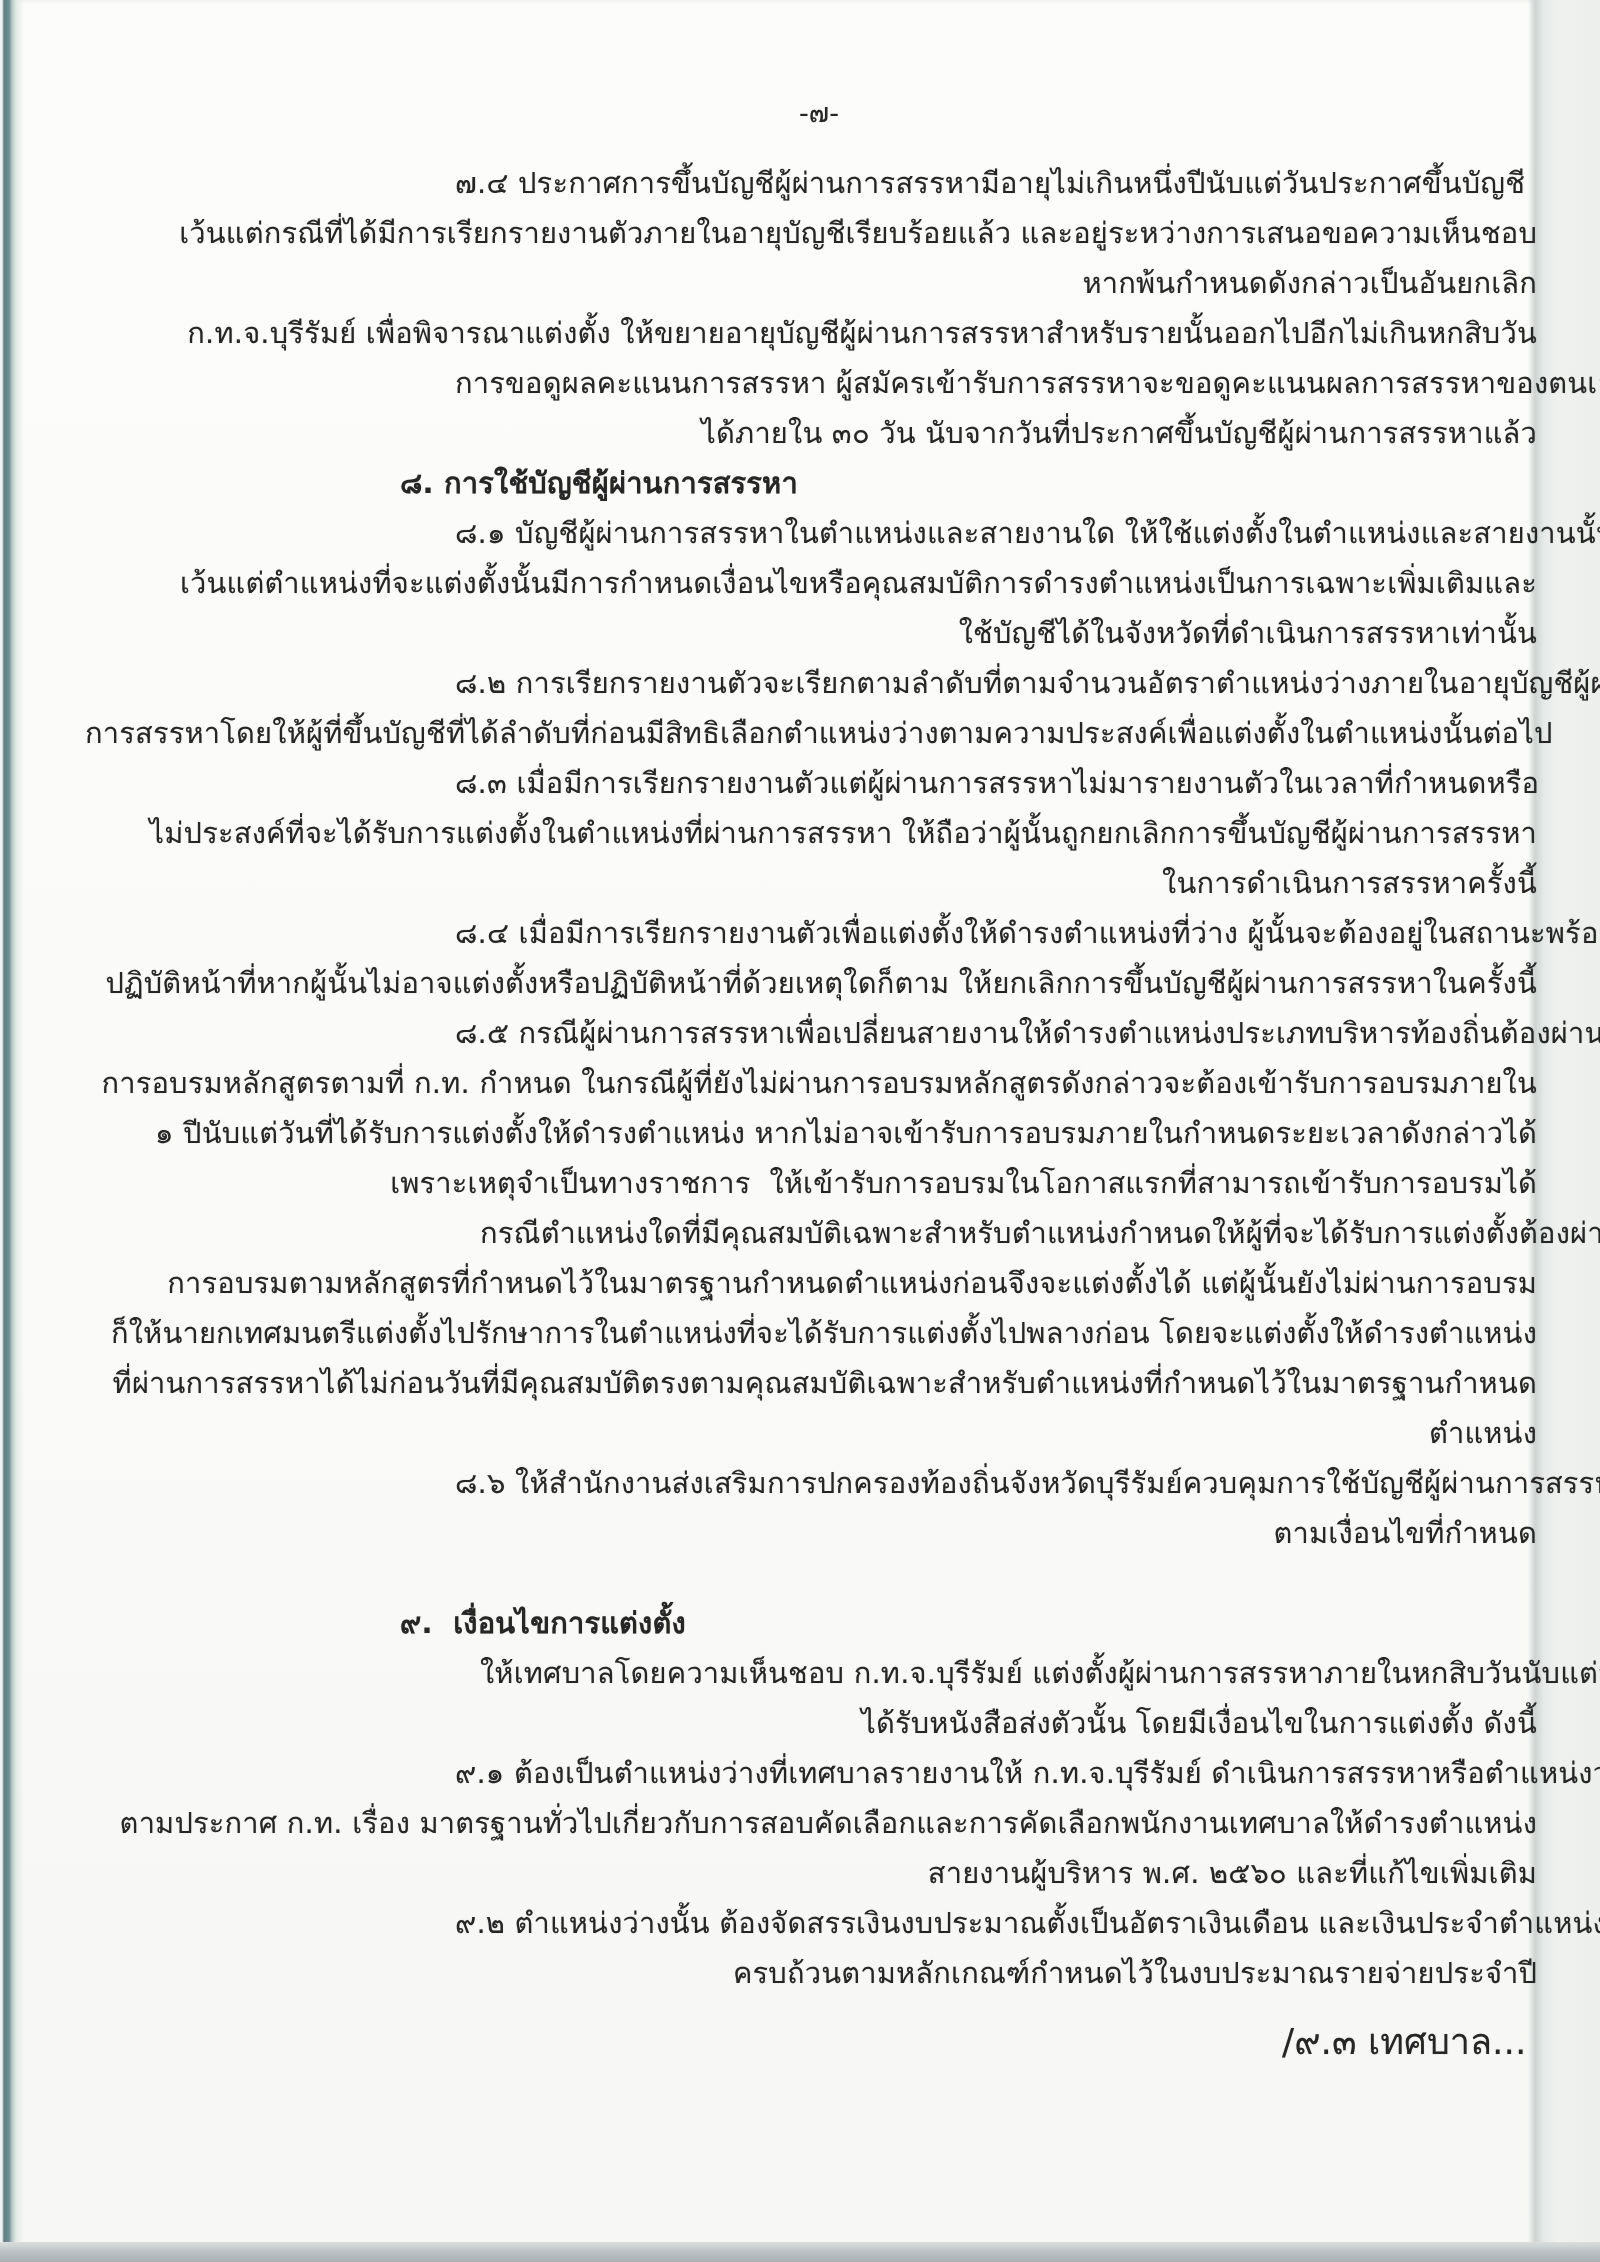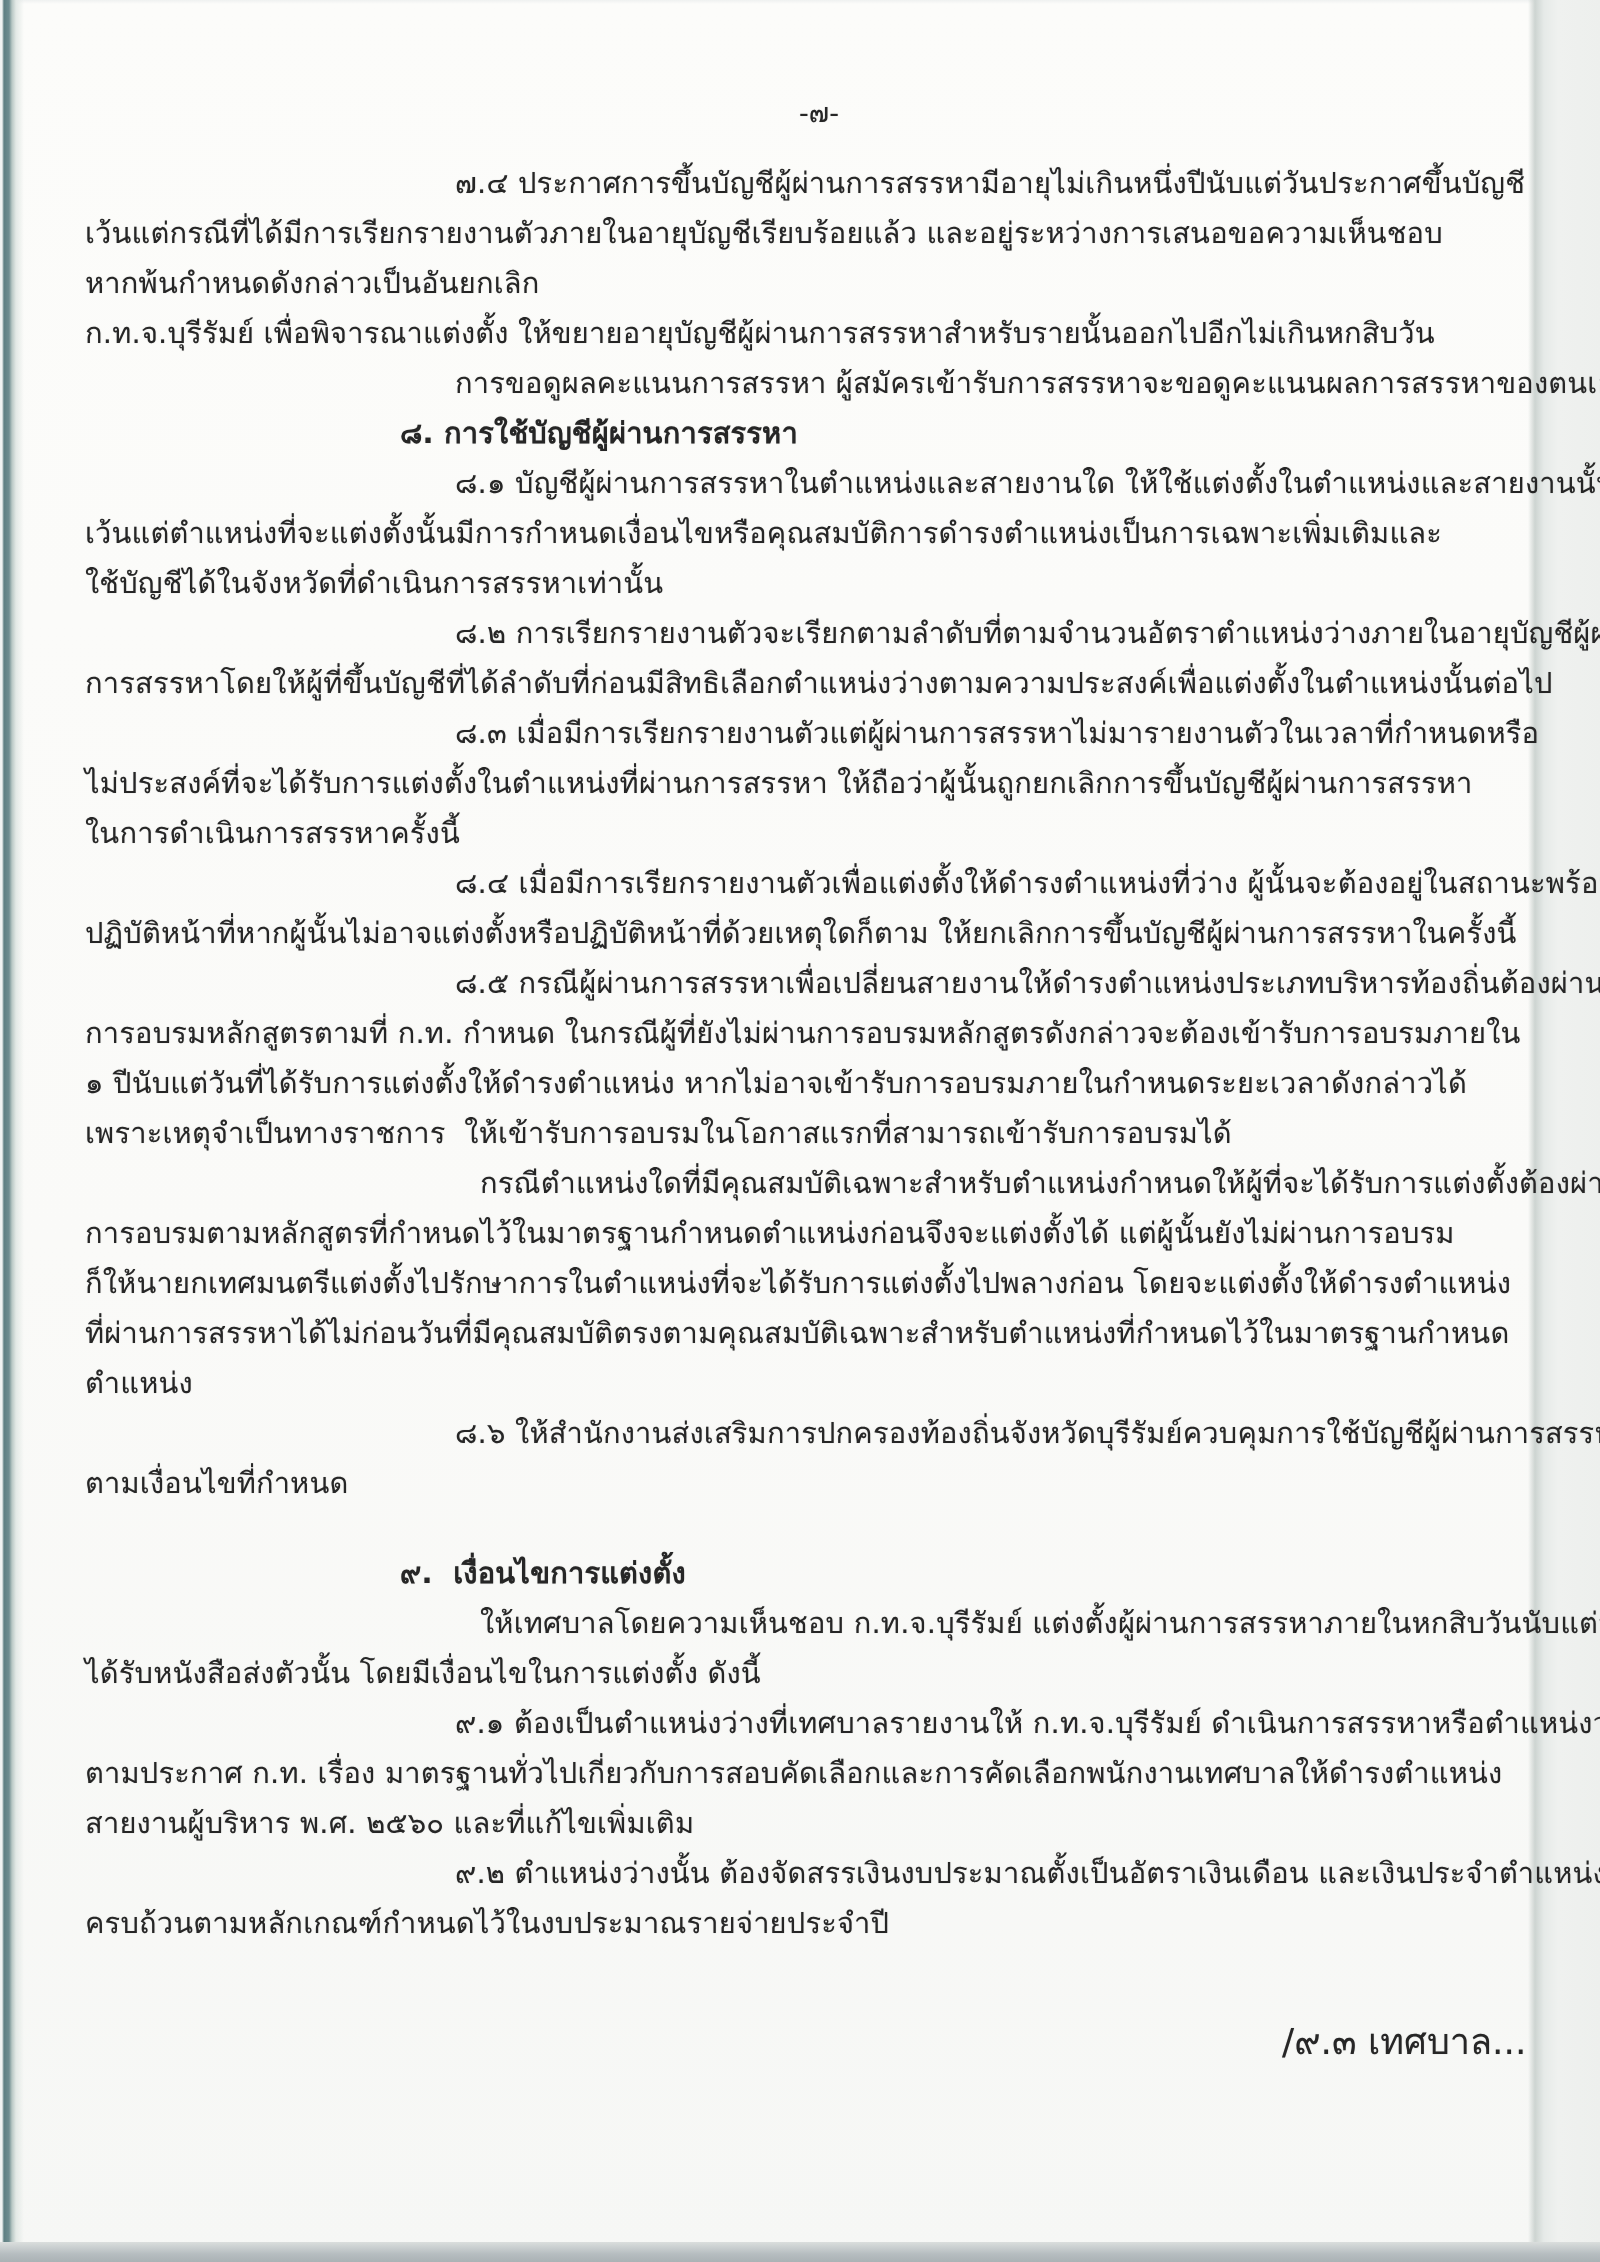--- a/index.html
+++ b/index.html
@@ -27,21 +27,21 @@
   }
   .page-number{
     position:absolute;top:96px;left:93px;width:1452px;text-align:center;
     font-size:27px;line-height:34px;text-shadow:0 0 1px rgba(60,60,60,0.35);
   }
   .doc-body{
     position:absolute;left:85px;top:158px;width:1452px;
     font-size:29px;line-height:50px;
   }
   .line{white-space:pre;letter-spacing:0.2px;text-shadow:0 0 1px rgba(60,60,60,0.35);}
-  .indent-0{padding-left:0;}
+  .indent-0{padding-left:0;text-align:right;}
   .indent-1{padding-left:370px;}
   .indent-2{padding-left:395px;}
   .indent-3{padding-left:315px;}
   .bold{font-weight:bold;}
   .footer-mark{
     position:absolute;left:1282px;top:2024px;font-size:36px;line-height:36px;
     text-shadow:0 0 1px rgba(60,60,60,0.35);
   }
 </style>
 </head>
@@ -54,20 +54,21 @@
   <div class="edge-bottom"></div>
 
   <div class="page-number">-๗-</div>
 
   <div class="doc-body" id="document-body">
       <div class="line indent-1">๗.๔ ประกาศการขึ้นบัญชีผู้ผ่านการสรรหามีอายุไม่เกินหนึ่งปีนับแต่วันประกาศขึ้นบัญชี</div>
       <div class="line indent-0">เว้นแต่กรณีที่ได้มีการเรียกรายงานตัวภายในอายุบัญชีเรียบร้อยแล้ว และอยู่ระหว่างการเสนอขอความเห็นชอบ</div>
       <div class="line indent-0">หากพ้นกำหนดดังกล่าวเป็นอันยกเลิก</div>
       <div class="line indent-0">ก.ท.จ.บุรีรัมย์ เพื่อพิจารณาแต่งตั้ง ให้ขยายอายุบัญชีผู้ผ่านการสรรหาสำหรับรายนั้นออกไปอีกไม่เกินหกสิบวัน</div>
       <div class="line indent-1">การขอดูผลคะแนนการสรรหา ผู้สมัครเข้ารับการสรรหาจะขอดูคะแนนผลการสรรหาของตนเอง</div>
+      <div class="line indent-0">ได้ภายใน ๓๐ วัน นับจากวันที่ประกาศขึ้นบัญชีผู้ผ่านการสรรหาแล้ว</div>
       <div class="line indent-3 bold">๘. การใช้บัญชีผู้ผ่านการสรรหา</div>
       <div class="line indent-1">๘.๑ บัญชีผู้ผ่านการสรรหาในตำแหน่งและสายงานใด ให้ใช้แต่งตั้งในตำแหน่งและสายงานนั้น</div>
       <div class="line indent-0">เว้นแต่ตำแหน่งที่จะแต่งตั้งนั้นมีการกำหนดเงื่อนไขหรือคุณสมบัติการดำรงตำแหน่งเป็นการเฉพาะเพิ่มเติมและ</div>
       <div class="line indent-0">ใช้บัญชีได้ในจังหวัดที่ดำเนินการสรรหาเท่านั้น</div>
       <div class="line indent-1">๘.๒ การเรียกรายงานตัวจะเรียกตามลำดับที่ตามจำนวนอัตราตำแหน่งว่างภายในอายุบัญชีผู้ผ่าน</div>
       <div class="line indent-0">การสรรหาโดยให้ผู้ที่ขึ้นบัญชีที่ได้ลำดับที่ก่อนมีสิทธิเลือกตำแหน่งว่างตามความประสงค์เพื่อแต่งตั้งในตำแหน่งนั้นต่อไป</div>
       <div class="line indent-1">๘.๓ เมื่อมีการเรียกรายงานตัวแต่ผู้ผ่านการสรรหาไม่มารายงานตัวในเวลาที่กำหนดหรือ</div>
       <div class="line indent-0">ไม่ประสงค์ที่จะได้รับการแต่งตั้งในตำแหน่งที่ผ่านการสรรหา ให้ถือว่าผู้นั้นถูกยกเลิกการขึ้นบัญชีผู้ผ่านการสรรหา</div>
       <div class="line indent-0">ในการดำเนินการสรรหาครั้งนี้</div>
       <div class="line indent-1">๘.๔ เมื่อมีการเรียกรายงานตัวเพื่อแต่งตั้งให้ดำรงตำแหน่งที่ว่าง ผู้นั้นจะต้องอยู่ในสถานะพร้อม</div>

